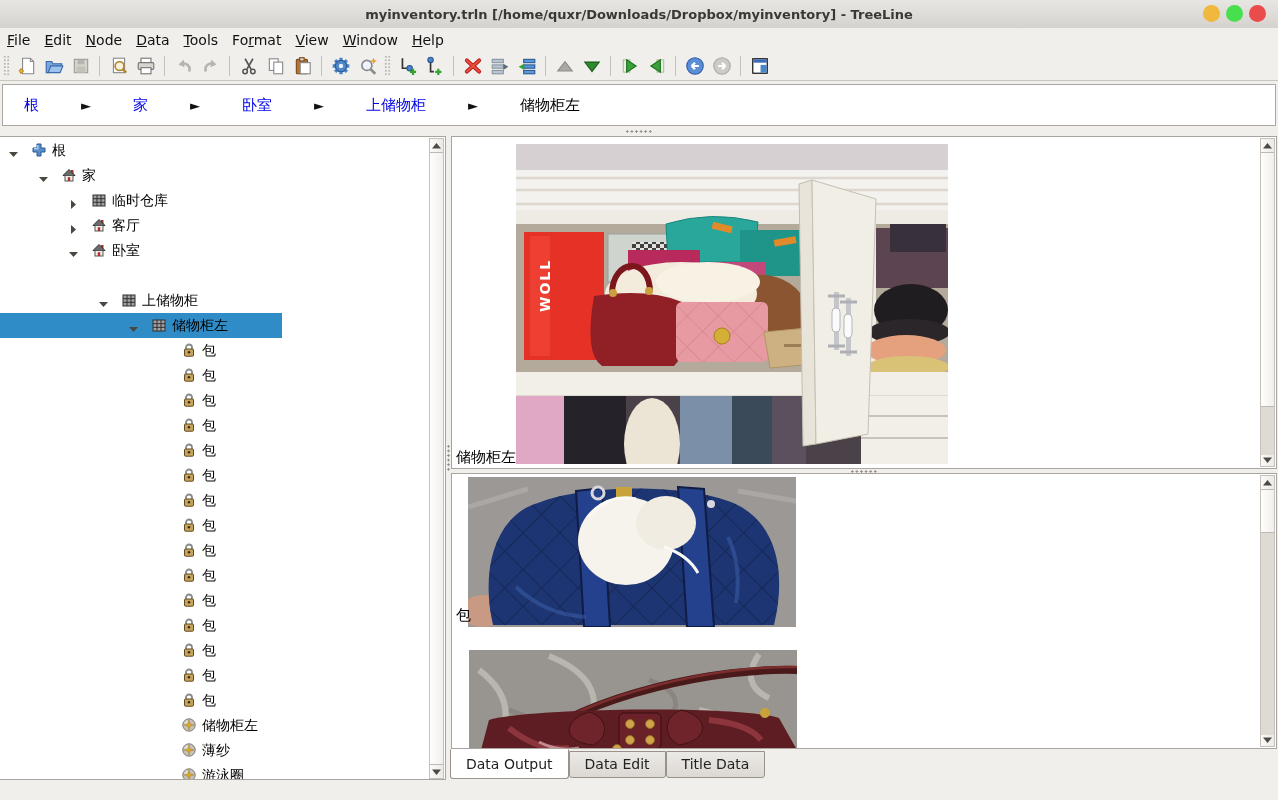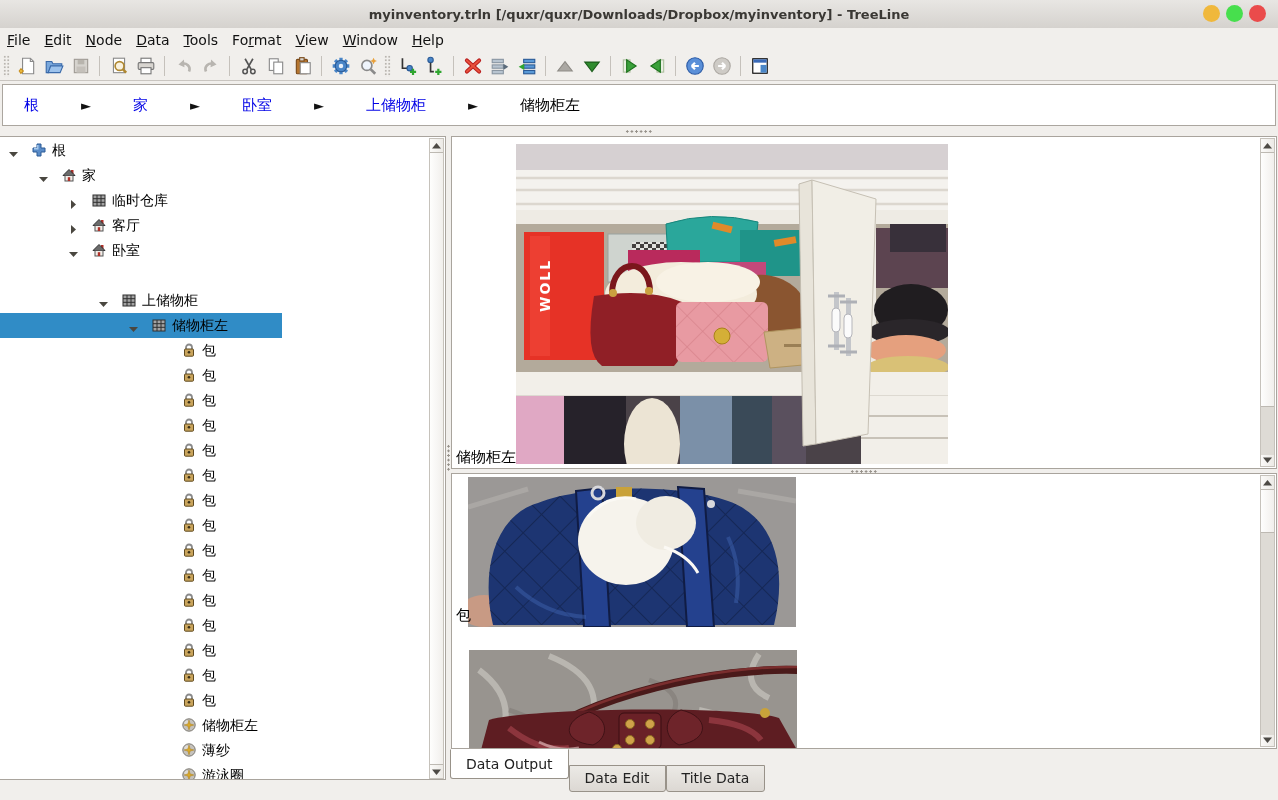--- a/index.html
+++ b/index.html
@@ -58,30 +58,30 @@
   .strack{position:absolute;left:0;width:13px;background:#dedbd5;}
 
   
   .rpanel{position:absolute;left:451px;width:826px;background:#fff;border:1px solid #a9a49d;box-sizing:border-box;overflow:hidden;}
   .caption{position:absolute;font-size:15px;color:#000;}
   .photo{position:absolute;}
 
   
   .tabbar{position:absolute;left:450px;top:749px;height:29px;display:flex;align-items:flex-start;}
   .tab{box-sizing:border-box;font-size:14px;padding:4px 15px 5px 15px;border:1px solid #989289;
-    background:linear-gradient(#eceae6,#dcd8d3);margin-top:16px;border-radius:0 0 3px 3px;color:#222;}
+    background:linear-gradient(#eceae6,#dcd8d3);margin-top:2px;border-radius:0 0 3px 3px;color:#222;}
   .tab.active{background:#fff;margin-top:0;border-top:1px solid #fff;padding-top:6px;padding-bottom:6px;}
 </style>
 </head>
 <body>
 
 <div class="window">
 
   <div class="titlebar">
-    <div class="title">myinventory.trln [/quxr/quxr/Downloads/Dropbox/myinventory] - TreeLine</div>
+    <div class="title">myinventory.trln [/home/quxr/Downloads/Dropbox/myinventory] - TreeLine</div>
     <div class="tb-controls">
         <div class="tb-circle" style="background: rgb(240, 184, 60);"></div>
         <div class="tb-circle" style="background: rgb(71, 223, 77);"></div>
         <div class="tb-circle" style="background: rgb(234, 75, 75);"></div>
       </div>
   </div>
 
   <div class="menubar">
       <div class="menu-item"><span></span><u>F</u><span>ile</span></div>
       <div class="menu-item"><span></span><u>E</u><span>dit</span></div>

